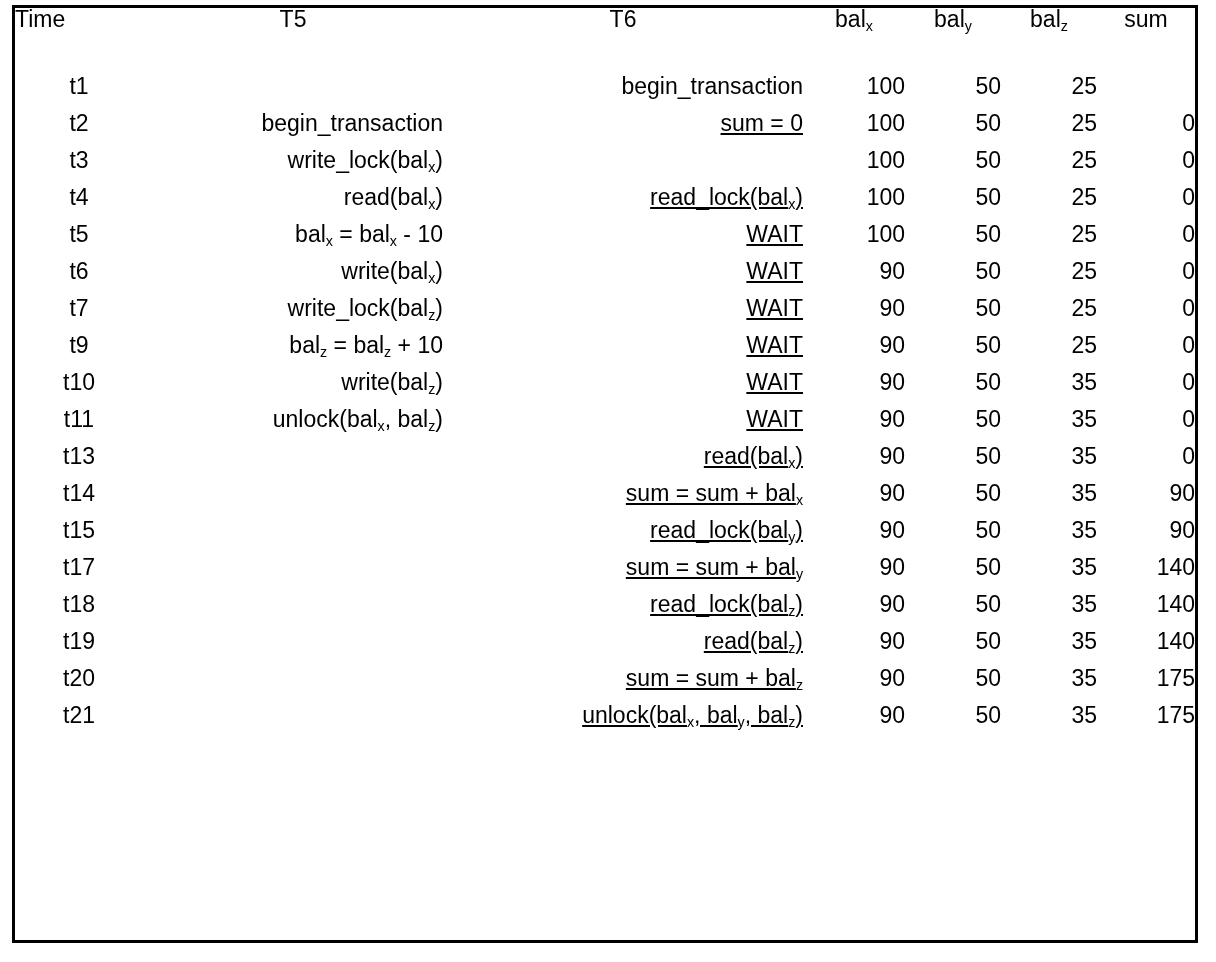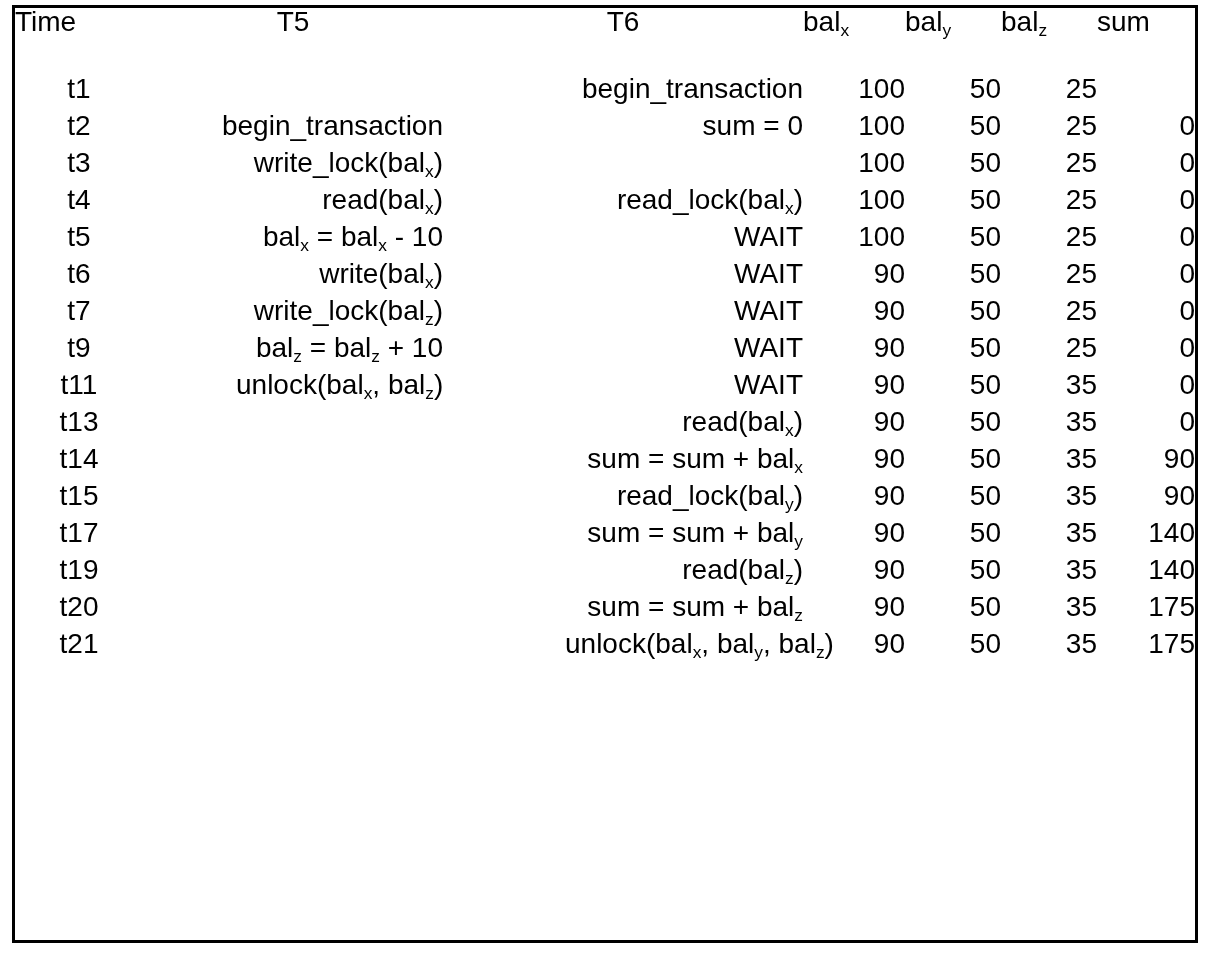--- a/index.html
+++ b/index.html
@@ -24,21 +24,21 @@
     height: 938px;
     border: 3px solid #000000;
     box-sizing: border-box;
     background: #ffffff;
   }
 
   table.schedule {
     border-collapse: collapse;
     width: 100%;
     table-layout: fixed;
-    font-size: 28px;
+    font-size: 23px;
     line-height: 1.0;
   }
 
   table.schedule td,
   table.schedule th {
     border: none;
     padding: 0;
     margin: 0;
     font-weight: normal;
     vertical-align: baseline;
@@ -51,37 +51,37 @@
   .col-t5    { width: 300px; }
   .col-t6    { width: 360px; }
   .col-balx  { width: 102px; }
   .col-baly  { width: 96px;  }
   .col-balz  { width: 96px;  }
   .col-sum   { width: 98px;  }
 
   
   .hdr-time { text-align: left;   padding-left: 22px; }
   .hdr-tx   { text-align: center; }
-  .hdr-num  { text-align: left;  padding-right: 6px; }
+  .hdr-num  { text-align: center;  padding-right: 6px; }
 
   thead td { height: 50px; padding-top: 16px; }
 
   
   tr.spacer td { height: 30px; }
 
   
   .c-time { text-align: center;  padding-left: 22px; }
   .c-op   { text-align: right; }
   .c-num  { text-align: right; padding-right: 6px; }
 
   
   .c-t5 { padding-left: 48px; }
   .c-t5.indent { padding-left: 93px; }
   .c-t6 { padding-left: 70px; }
-  .c-t6.indent { padding-left: 122px; }
+  .c-t6.indent { padding-left: 122px; text-decoration: underline; }
 
   sub {
     font-size: 0.62em;
     vertical-align: baseline;
     position: relative;
     top: 0.28em;
     line-height: 0;
   }
 </style>
 </head>
@@ -179,20 +179,29 @@
         <tr>
           <td class="c-time">t9</td>
           <td class="c-op c-t5 indent">bal<sub>z</sub> = bal<sub>z</sub> + 10</td>
           <td class="c-op c-t6 indent">WAIT</td>
           <td class="c-num">90</td>
           <td class="c-num">50</td>
           <td class="c-num">25</td>
           <td class="c-num">0</td>
         </tr>
         <tr>
+          <td class="c-time">t10</td>
+          <td class="c-op c-t5 indent">write(bal<sub>z</sub>)</td>
+          <td class="c-op c-t6 indent">WAIT</td>
+          <td class="c-num">90</td>
+          <td class="c-num">50</td>
+          <td class="c-num">35</td>
+          <td class="c-num">0</td>
+        </tr>
+        <tr>
           <td class="c-time">t11</td>
           <td class="c-op c-t5 indent">unlock(bal<sub>x</sub>, bal<sub>z</sub>)</td>
           <td class="c-op c-t6 indent">WAIT</td>
           <td class="c-num">90</td>
           <td class="c-num">50</td>
           <td class="c-num">35</td>
           <td class="c-num">0</td>
         </tr>
         <tr>
           <td class="c-time">t13</td>
@@ -218,20 +227,29 @@
           <td class="c-op c-t6 indent">read_lock(bal<sub>y</sub>)</td>
           <td class="c-num">90</td>
           <td class="c-num">50</td>
           <td class="c-num">35</td>
           <td class="c-num">90</td>
         </tr>
         <tr>
           <td class="c-time">t17</td>
           <td class="c-op c-t5"></td>
           <td class="c-op c-t6 indent">sum = sum + bal<sub>y</sub></td>
+          <td class="c-num">90</td>
+          <td class="c-num">50</td>
+          <td class="c-num">35</td>
+          <td class="c-num">140</td>
+        </tr>
+        <tr>
+          <td class="c-time">t18</td>
+          <td class="c-op c-t5"></td>
+          <td class="c-op c-t6 indent">read_lock(bal<sub>z</sub>)</td>
           <td class="c-num">90</td>
           <td class="c-num">50</td>
           <td class="c-num">35</td>
           <td class="c-num">140</td>
         </tr>
         <tr>
           <td class="c-time">t19</td>
           <td class="c-op c-t5"></td>
           <td class="c-op c-t6 indent">read(bal<sub>z</sub>)</td>
           <td class="c-num">90</td>

